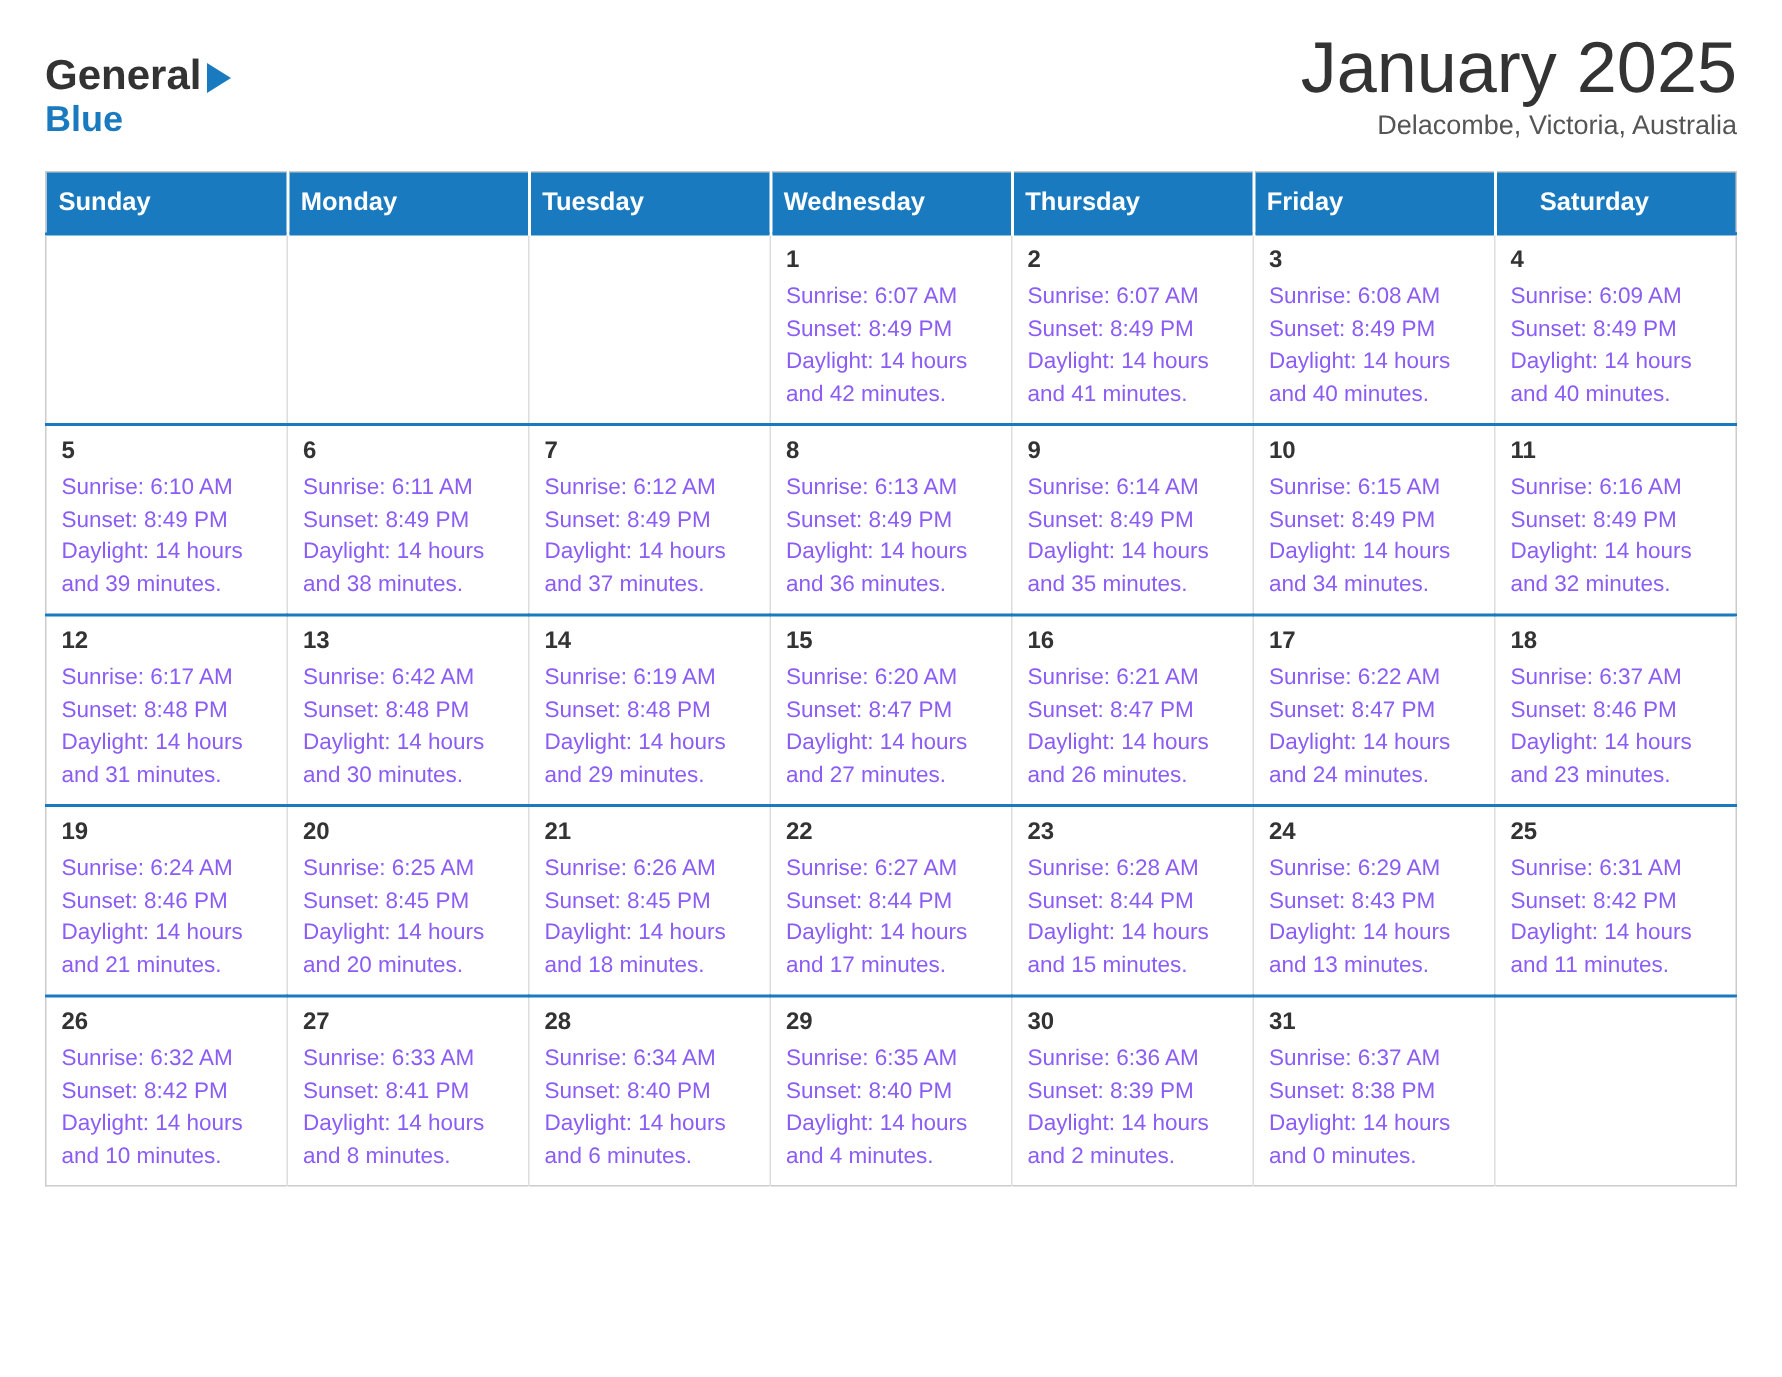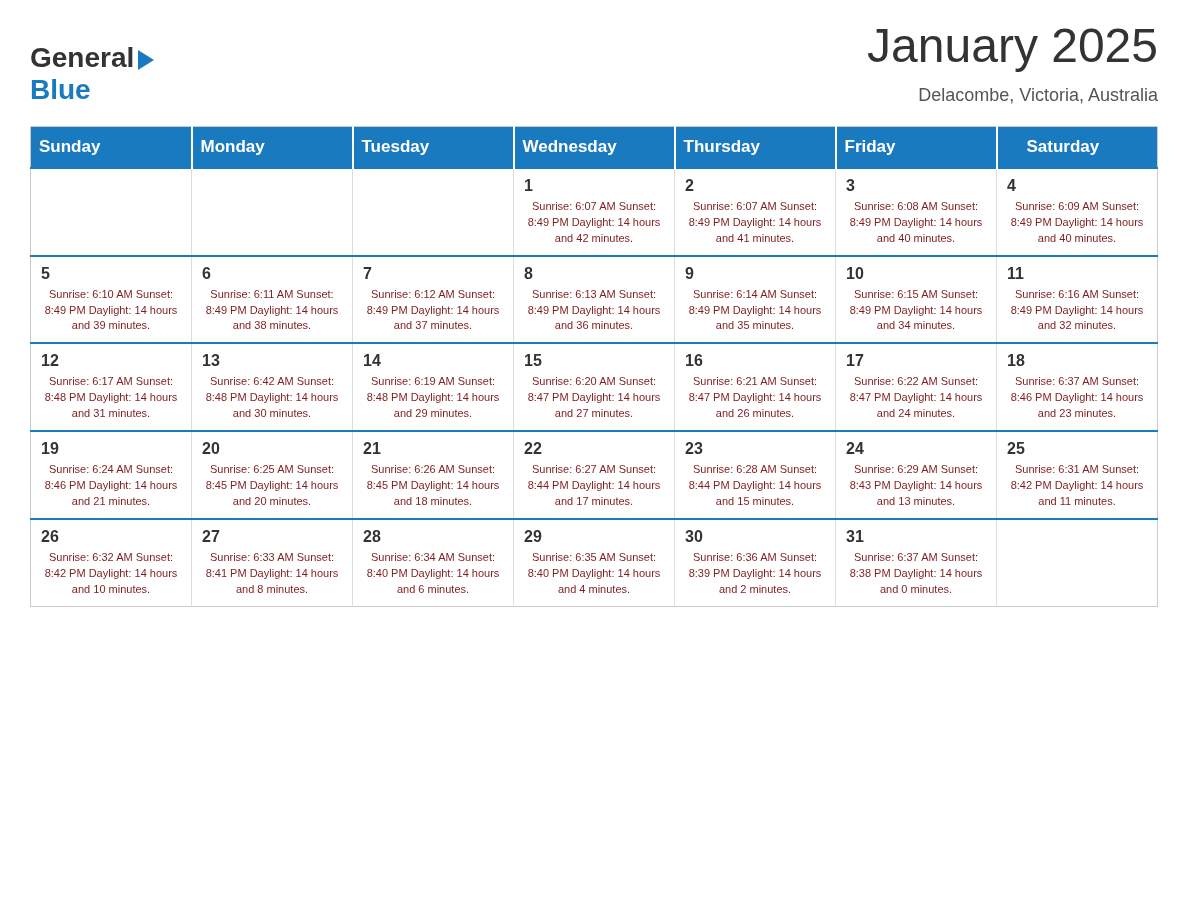--- a/index.html
+++ b/index.html
@@ -34,37 +34,37 @@
     .logo-arrow {
       width: 0;
       height: 0;
       border-left: 16px solid #1a7abf;
       border-top: 10px solid transparent;
       border-bottom: 10px solid transparent;
       margin-left: 4px;
       margin-top: 4px;
     }
     .logo-blue {
-      font-size: 28px;
+      font-size: 24px;
       font-weight: bold;
       color: #1a7abf;
     }
     .title-section {
       text-align: right;
     }
     .month-title {
       font-size: 48px;
       font-weight: normal;
       color: #333;
       line-height: 1.1;
     }
     .location {
       font-size: 18px;
       color: #555;
-      margin-top: 12px;
+      margin-top: 0;
     }
     .calendar {
       width: 100%;
       border-collapse: collapse;
       border: 1px solid #ccc;
     }
     .calendar thead tr {
       background-color: #1a7abf;
       color: #fff;
     }
@@ -95,24 +95,23 @@
       border-right: none;
     }
     .day-num {
       font-size: 16px;
       font-weight: bold;
       color: #333;
       display: block;
       margin-bottom: 4px;
     }
     .day-info {
-      font-size: 11px;
-      color: #7f1d1d;
+      font-size: 15px;
+      color: #8b5cf6;
       line-height: 1.45;
-      text-align: center;
     }
     .empty-cell {
       background: #fff;
     }
   </style>
 </head>
 <body>
 
 <div class="header">
   <div class="logo">

